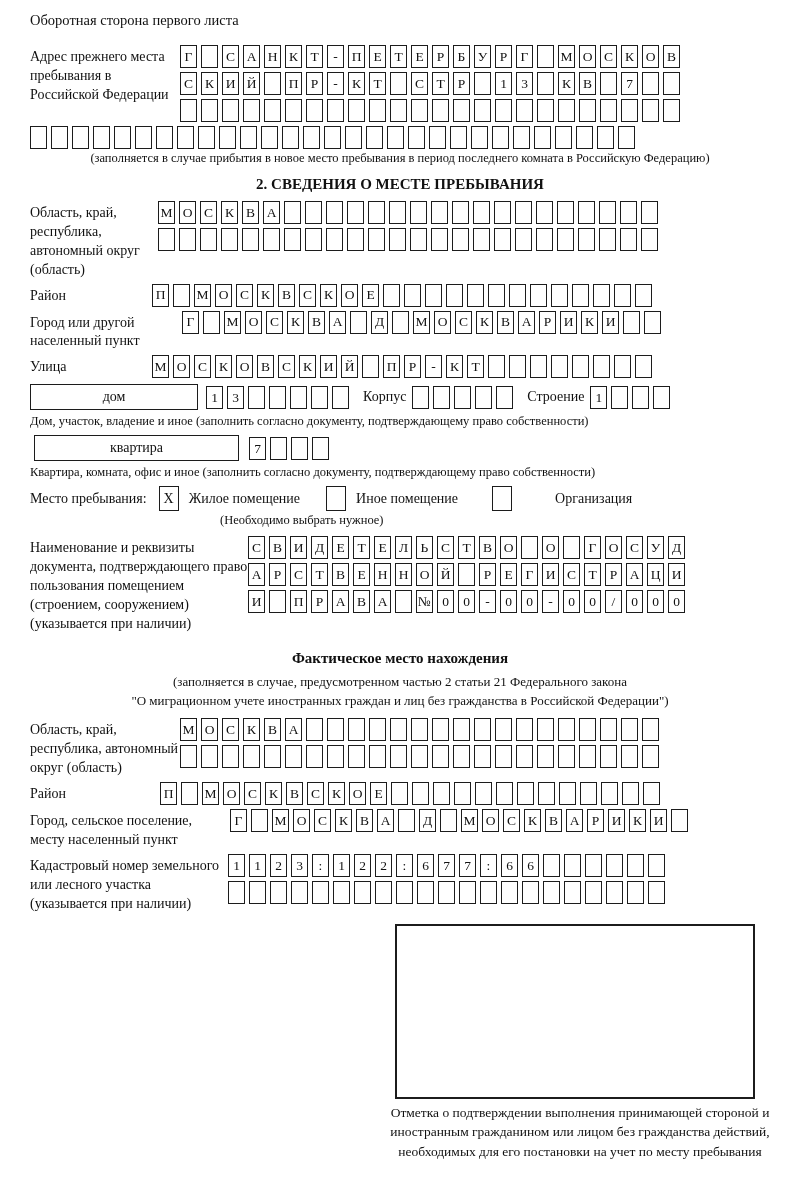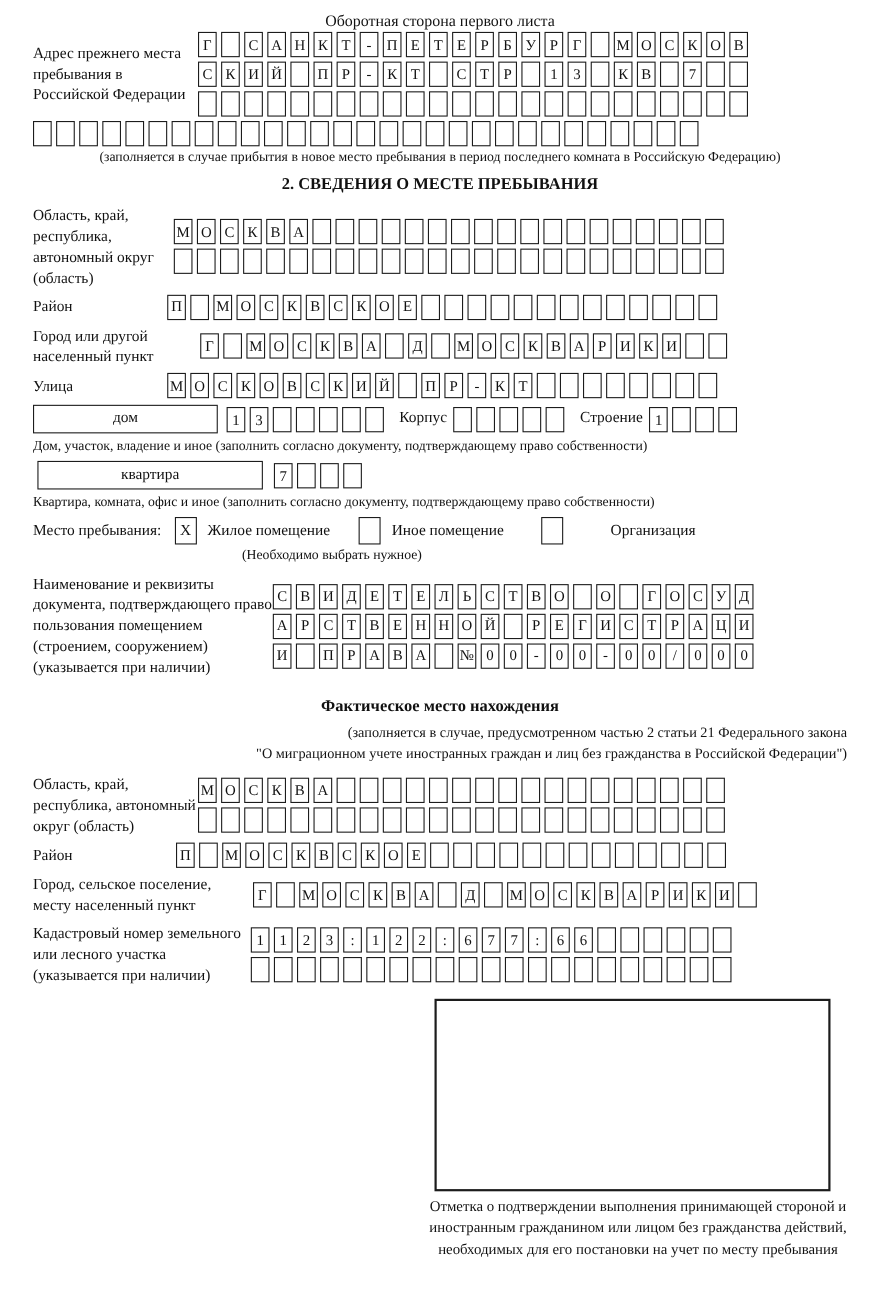--- a/index.html
+++ b/index.html
@@ -4,23 +4,23 @@
 <style>
   * { box-sizing: border-box; margin: 0; padding: 0; }
   html, body { background: #fff; }
   body {
     width: 800px; height: 1180px;
     font-family: "Liberation Serif", "DejaVu Serif", serif;
     color: #111;
     padding: 12px 30px 0 30px;
     overflow: hidden;
   }
-  .hdr-note { text-align: center; font-size: 14.5px; }
-
-  .frow { display: flex; align-items: center; margin-bottom: 4px; }
+  .hdr-note { text-align: left; font-size: 14.5px; margin-bottom: 16px; }
+
+  .frow { display: flex; align-items: flex-start; margin-bottom: 4px; }
   .flabel { font-size: 14px; line-height: 1.35; flex-shrink: 0; padding-top: 3px; }
 
   .rows { display: flex; flex-direction: column; gap: 4px; }
   .boxrow { display: flex; }
   .cell {
     width: 17px; height: 23px;
     border: 1.5px solid #1c1c1c;
     margin-right: 4px;
     display: inline-flex; align-items: center; justify-content: center;
     font-size: 13.5px; line-height: 1; flex-shrink: 0;
@@ -34,21 +34,21 @@
     display: inline-flex; align-items: center; justify-content: center;
     font-size: 14px; flex-shrink: 0;
   }
   .inline-lbl { font-size: 14px; padding: 4px 6px 0 10px; flex-shrink: 0; }
   .chkrow { display: flex; align-items: center; font-size: 14px; margin-top: 6px; }
   .checkbox {
     width: 20px; height: 25px; border: 1.5px solid #1c1c1c;
     display: inline-flex; align-items: center; justify-content: center;
     font-size: 14px; margin: 0 10px 0 12px; flex-shrink: 0;
   }
-  .fact-note { text-align: right; font-size: 13px; line-height: 1.45; }
+  .fact-note { text-align: center; font-size: 13px; line-height: 1.45; }
   .stamp-wrap { margin-top: 10px; }
   .stamp-box {
     margin-left: 365px; width: 360px; height: 175px;
     border: 2px solid #1c1c1c;
   }
   .stamp-caption {
     margin-left: 330px; width: 440px;
     text-align: center; font-size: 13.5px; line-height: 1.45; margin-top: 4px;
   }
 </style>

